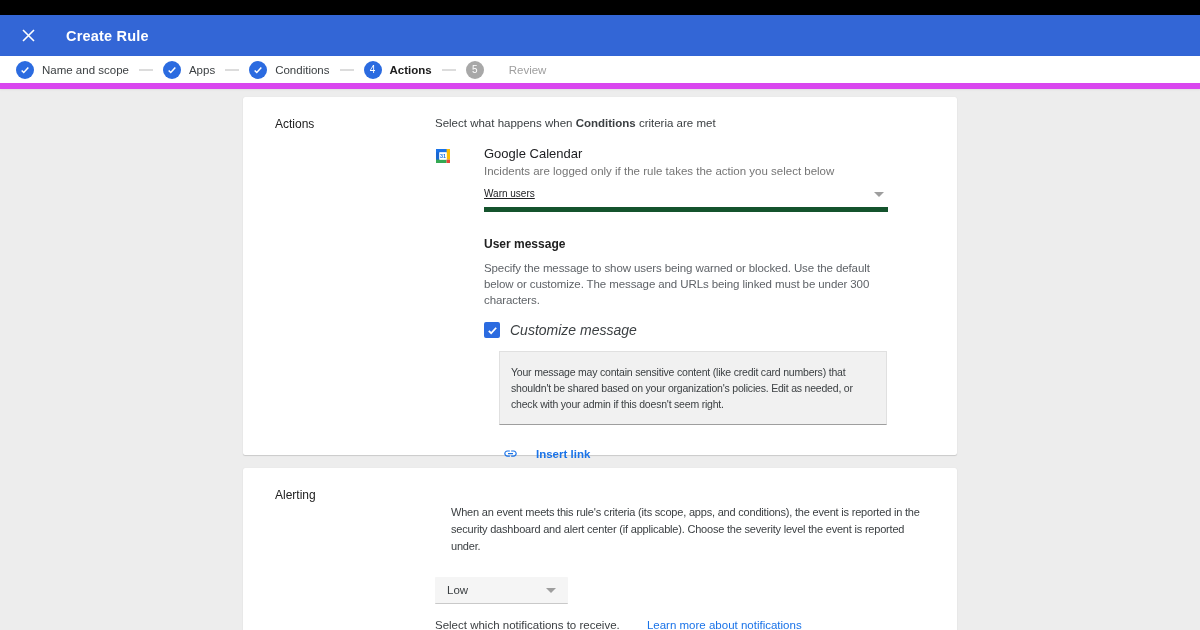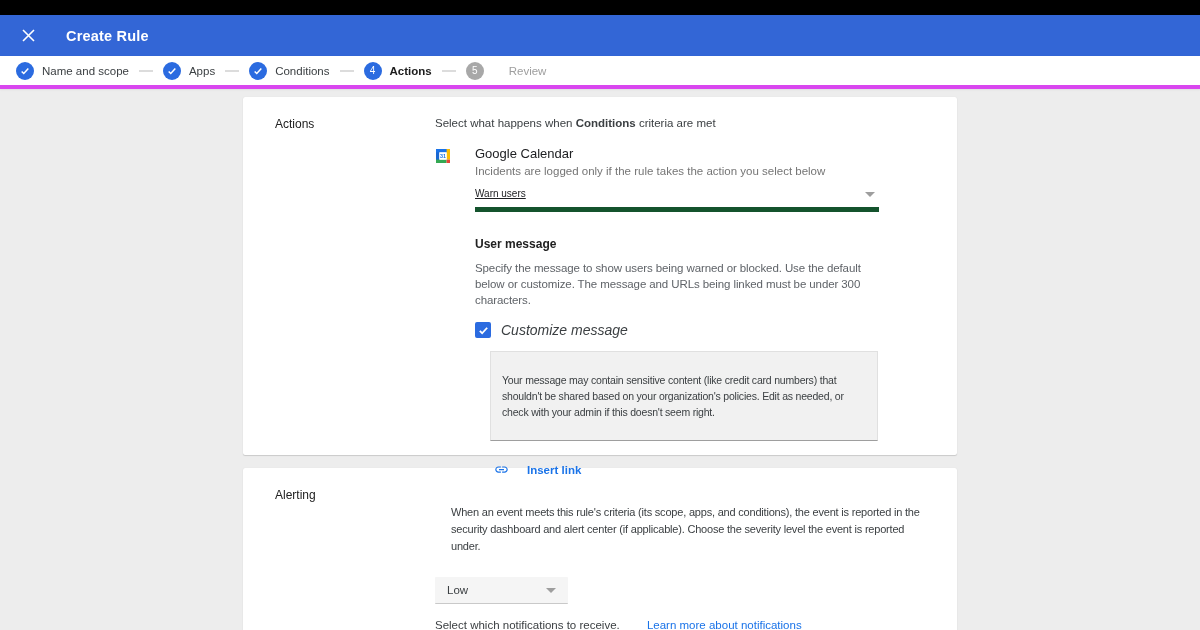--- a/index.html
+++ b/index.html
@@ -21,21 +21,21 @@
     width: 24px; height: 24px; background: none; border: none; padding: 4px;
     cursor: pointer; display: flex; align-items: center; justify-content: center;
   }
   .app-bar-title {
     color: #fff; font-size: 14.5px; font-weight: bold; margin: 0 0 0 26px;
     letter-spacing: 0.2px;
   }
 
   
   .stepper {
-    height: 33px; background: #fff; border-bottom: 4px solid #d946ef;
+    height: 33px; background: #fff; border-bottom: 6px solid #d946ef;
     display: flex; align-items: center; padding: 0 16px;
     box-shadow: 0 1px 2px rgba(0,0,0,0.06);
   }
   .step { display: flex; align-items: center; gap: 8px; cursor: pointer; }
   .step-circle {
     width: 18px; height: 18px; border-radius: 50%; flex-shrink: 0;
     display: flex; align-items: center; justify-content: center;
     font-size: 10px; color: #fff;
   }
   .step.done .step-circle, .step.active .step-circle { background: var(--accent-blue, #2b6be0); }
@@ -58,21 +58,21 @@
   .card-label {
     width: 192px; flex-shrink: 0; padding: 20px 0 0 32px;
     font-size: 12px; color: #212121;
   }
   .card-content { flex: 1; padding: 20px 30px 0 0; }
 
   
   .intro { font-size: 11.5px; color: #3c4043; margin: 0 0 17px; }
   .app-row { display: flex; }
   .icon-col { width: 40px; flex-shrink: 0; padding-top: 2px; }
-  .main-col { flex: 1; max-width: 404px; }
+  .main-col { flex: 1; max-width: 404px; margin-left: 9px; }
   .app-name { font-size: 13px; color: #202124; }
   .app-desc { font-size: 11.5px; color: #757575; margin-top: 4px; }
 
   .underline-select {
     position: relative; margin-top: 9px; padding: 2px 20px 8px 0;
     border-bottom: 5px solid #14532d; font-size: 10px; color: #202124;
     cursor: pointer;
     text-decoration: underline;
   }
   .dd-arrow {
@@ -93,21 +93,21 @@
     display: flex; align-items: center; justify-content: center;
   }
   .checkbox svg { display: none; }
   .checkbox.checked { background: var(--accent-blue, #2b6be0); border-color: var(--accent-blue, #2b6be0); }
   .checkbox.checked svg { display: block; }
   .checkbox-label { font-size: 14px; color: #3c4043; font-style: italic; }
 
   .message-box {
     margin: 13px 0 0 15px; width: 388px;
     background: #f1f1f1; border: 1px solid #e0e0e0; border-bottom: 1px solid #9e9e9e;
-    padding: 20px 11px; font-size: 10.5px; line-height: 16px; color: #3c4043;
+    padding: 12px 11px; font-size: 10.5px; line-height: 16px; color: #3c4043;
     letter-spacing: -0.2px; cursor: text;
   }
   .insert-link {
     display: flex; align-items: center; gap: 18px; margin: 21px 0 0 19px;
     background: none; border: none; padding: 0; cursor: pointer;
     color: var(--link-blue, #1a73e8); font-size: 11.5px; font-weight: bold;
     font-family: inherit;
   }
 
   

